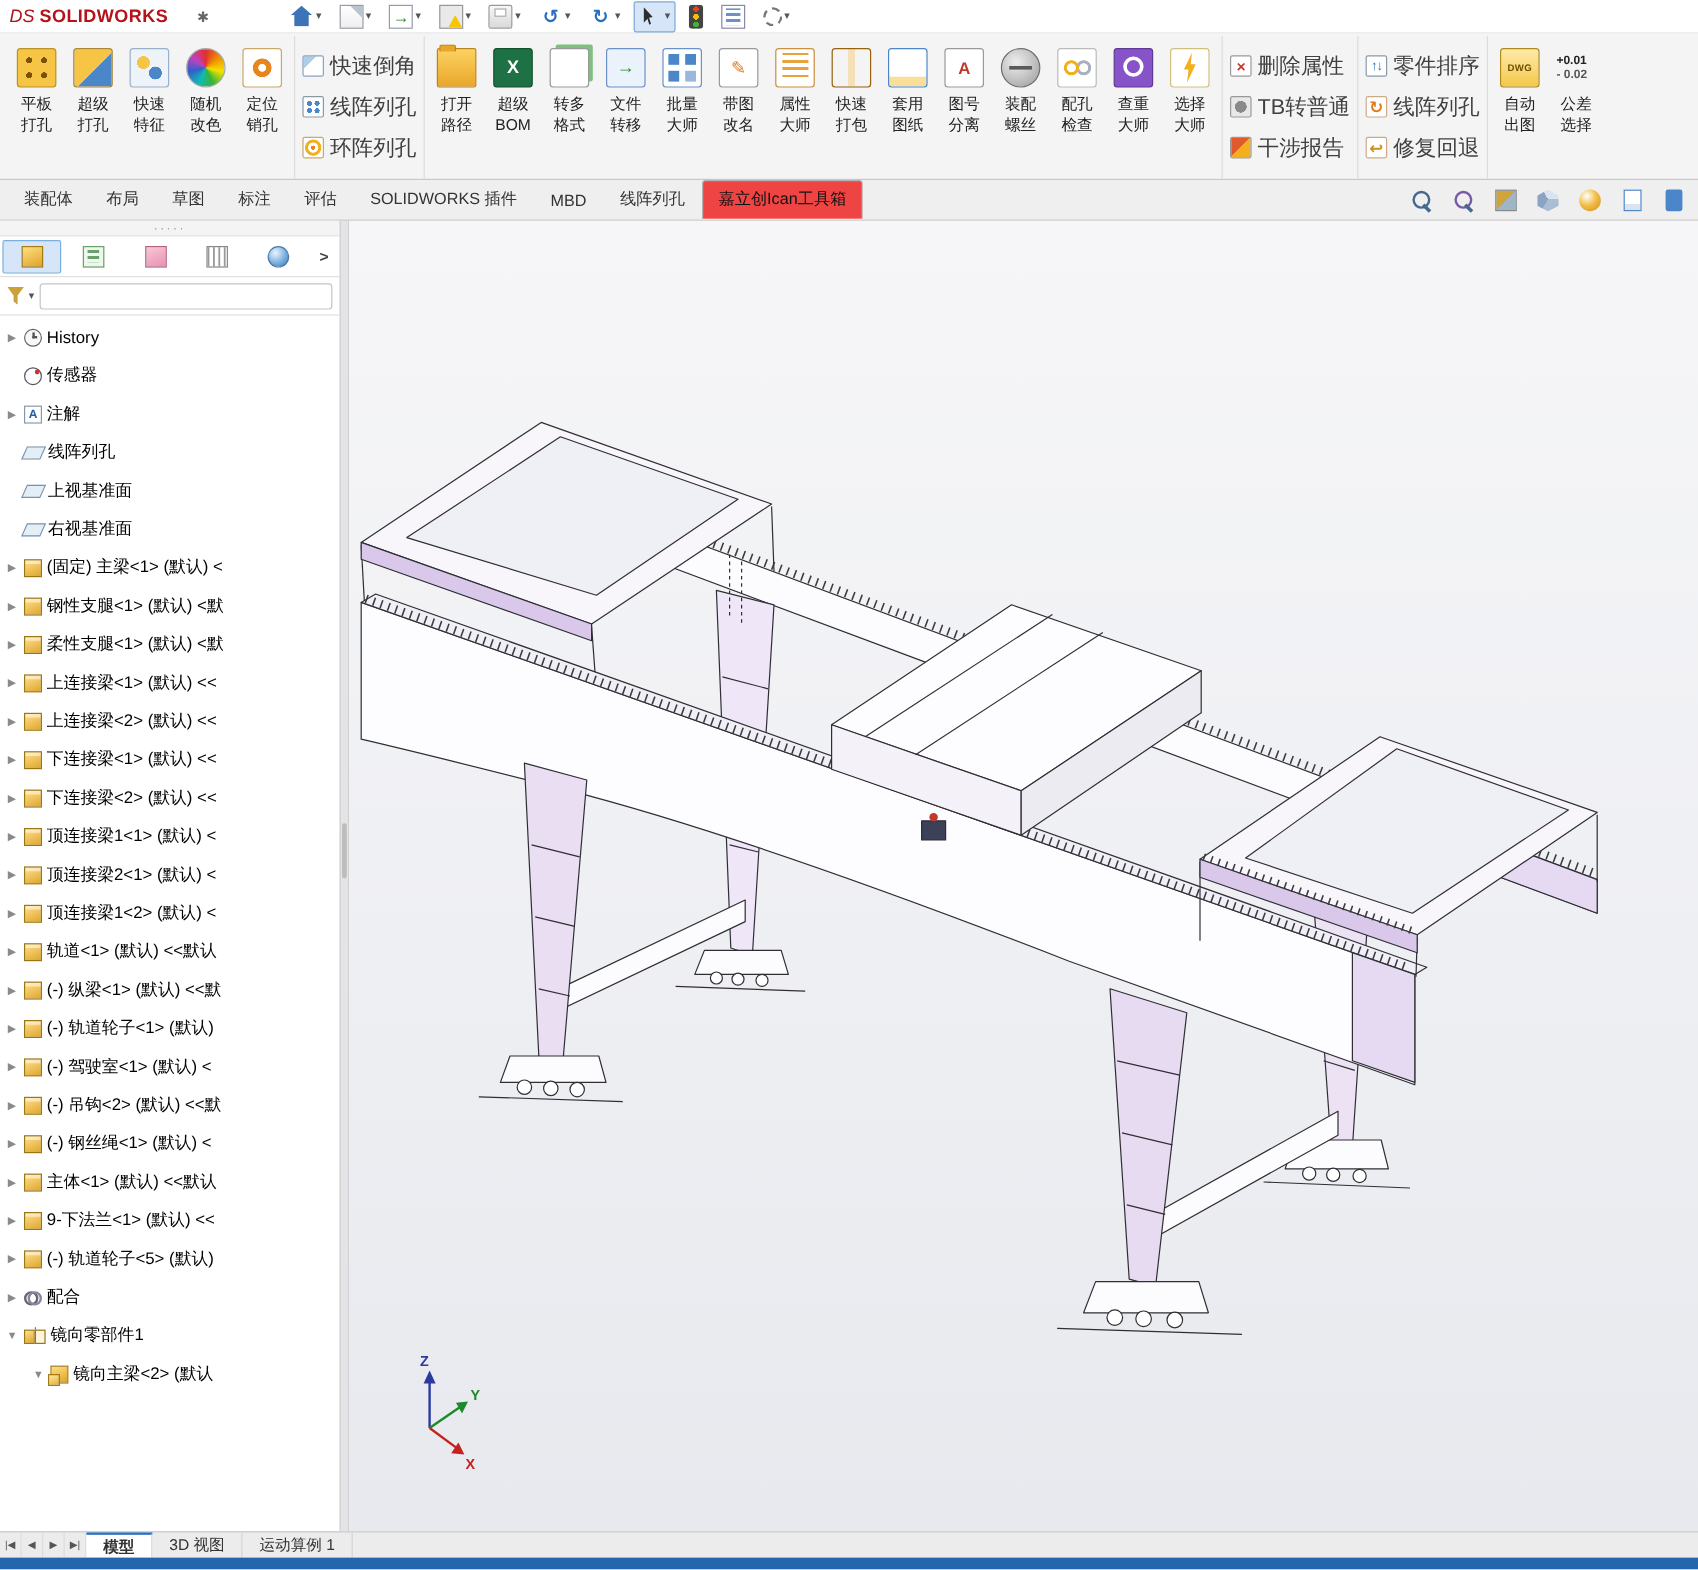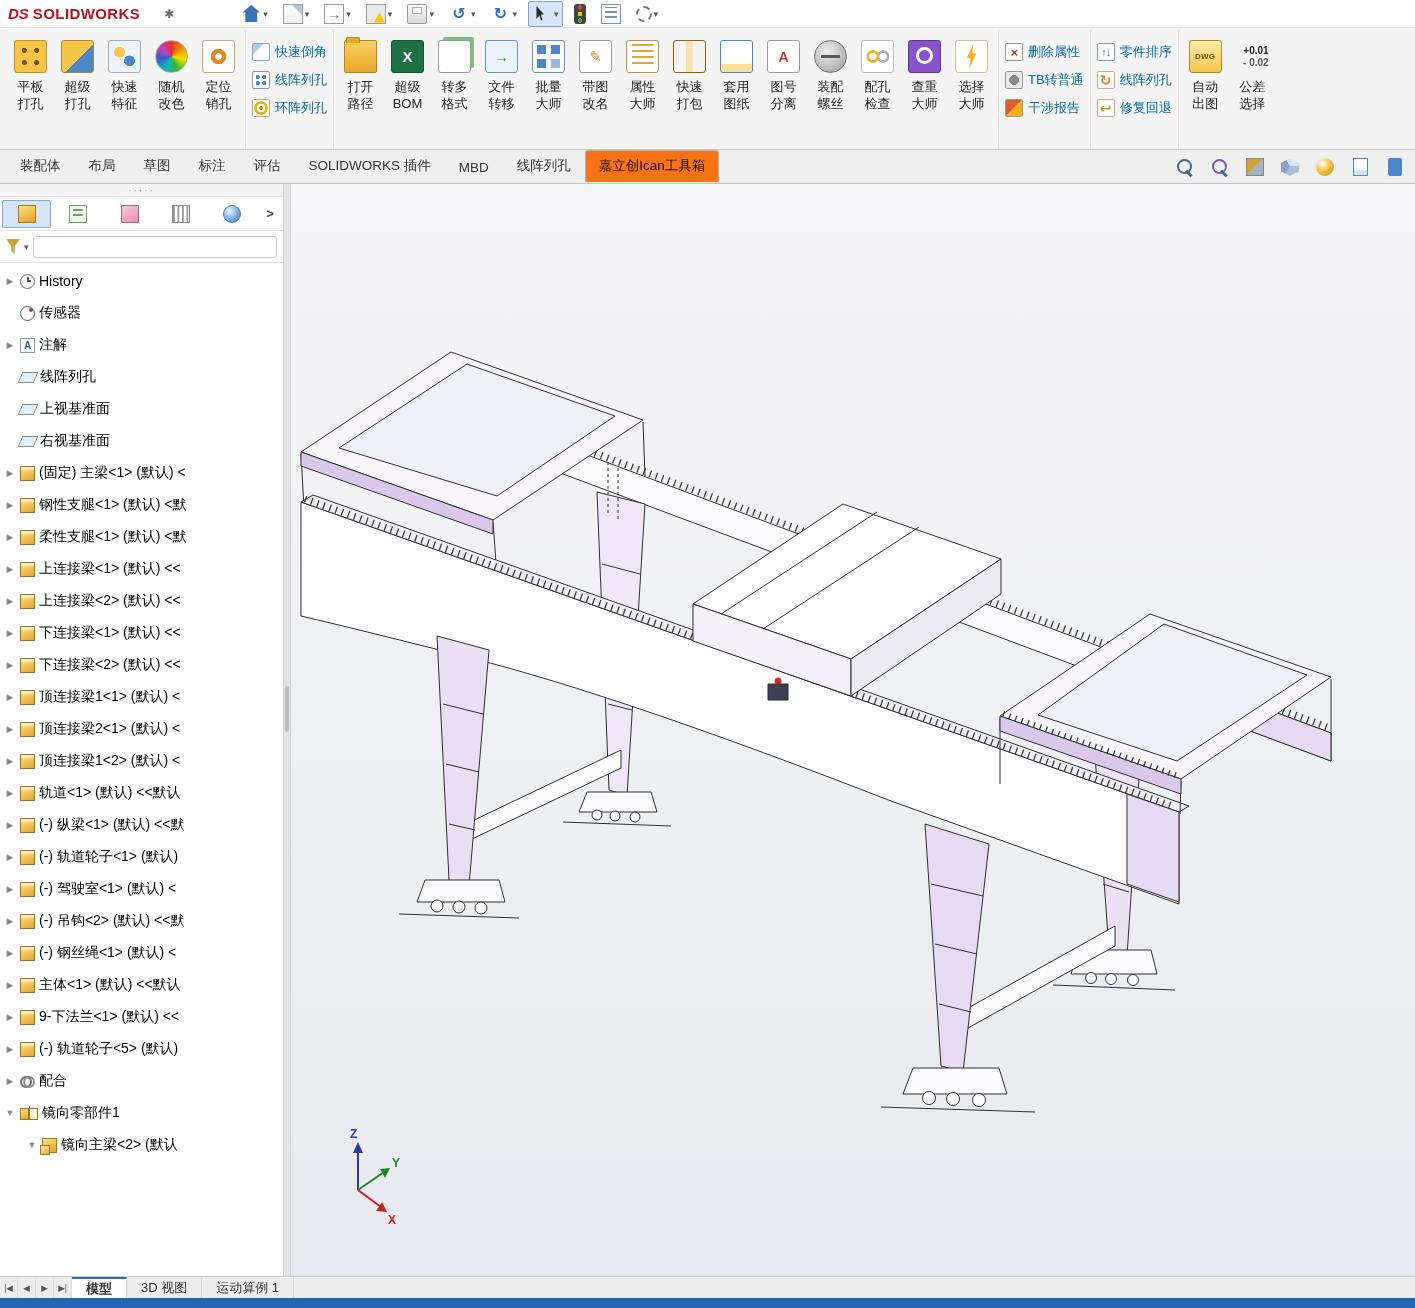--- a/index.html
+++ b/index.html
@@ -3,21 +3,21 @@
 <meta charset="utf-8">
 <style>
   *{box-sizing:border-box}
   html,body{margin:0;padding:0}
   body{width:1415px;height:1308px;display:flex;flex-direction:column;overflow:hidden;
        font-family:"Liberation Sans","DejaVu Sans",sans-serif;background:#fff;color:#222}
 
   
   .menubar{height:28px;display:flex;align-items:center;background:#fff;border-bottom:1px solid #e2e2e2;padding:0 8px;flex:none}
   .logo{display:flex;align-items:baseline;gap:4px;margin-right:16px;cursor:default}
-  .logo-ds{color:#b5121b;font-weight:700;font-style:italic;font-size:15px}
+  .logo-ds{color:#b5121b;font-weight:400;font-style:italic;font-size:15px}
   .logo-name{color:#b5121b;font-weight:700;font-size:15px;letter-spacing:.4px}
   .menu-item{padding:4px 10px;font-size:13.5px;color:#222}
   .pin{color:#666;margin:0 8px;font-size:12px}
   .quick-toolbar{display:flex;align-items:center;margin-left:55px;gap:7px}
   .qi{display:flex;align-items:center;padding:2px 3px;border:1px solid transparent;border-radius:2px}
   .qi.active{background:#d6e6f8;border-color:#7aa9d8}
   .qicon{width:20px;height:20px;display:flex;align-items:center;justify-content:center;position:relative;flex:none}
   .caret{font-size:9px;color:#555;margin-left:2px}
   .qi-home{background:#3d74b8;clip-path:polygon(50% 6%,94% 45%,80% 45%,80% 92%,20% 92%,20% 45%,6% 45%)}
   .qi-new-doc{background:linear-gradient(#fff,#eee);border:1px solid #99a}
@@ -46,21 +46,21 @@
   .rb-sec{display:flex;border-right:1px solid #ddd;padding:0 3px}
   .rb-sec:last-child{border-right:none}
   .rb-big{align-items:flex-start}
   .rbtn{width:47px;display:flex;flex-direction:column;align-items:center;padding-top:10px;border-radius:3px}
   .ric{width:33px;height:33px;border-radius:3px;margin-bottom:5px;display:flex;flex-direction:column;align-items:center;justify-content:center;
        font-weight:700;position:relative;flex:none}
   .rlab{font-size:13px;line-height:17px;color:#222;white-space:nowrap}
   .r-smallcol{flex-direction:column;justify-content:flex-start;padding-top:13px;gap:10px;display:flex}
   .rsm{display:flex;align-items:center;gap:5px;padding:0 3px}
   .ric-sm{width:18px;height:18px;border-radius:2px;display:flex;align-items:center;justify-content:center;font-weight:700;font-size:11px;position:relative;flex:none}
-  .rsm-lab{font-size:13px;color:#0369a1;white-space:nowrap}
+  .rsm-lab{font-size:18px;color:#404040;white-space:nowrap}
 
   .ic-holes{background:#f6c545;border:1px solid #b8922a;background-image:
     radial-gradient(circle 2.6px at 30% 30%,#7a5200 95%,transparent),radial-gradient(circle 2.6px at 70% 30%,#7a5200 95%,transparent),
     radial-gradient(circle 2.6px at 30% 70%,#7a5200 95%,transparent),radial-gradient(circle 2.6px at 70% 70%,#7a5200 95%,transparent)}
   .ic-superhole{background:linear-gradient(135deg,#f6c545 55%,#4a86c8 55%);border:1px solid #a8863a}
   .ic-feature{background:#eef3f9;border:1px solid #9ab0c8;background-image:
     radial-gradient(circle 5.5px at 34% 36%,#f6c545 95%,transparent),radial-gradient(circle 5.5px at 66% 64%,#4a86c8 95%,transparent)}
   .ic-colorwheel{background:conic-gradient(#e03030,#f09000,#f2e200,#38b438,#10b8b8,#3060c8,#c040c0,#e03030);border-radius:50%;border:1px solid #aaa}
   .ic-pinhole{background:#fff;border:1px solid #c9a96a;background-image:
     radial-gradient(circle at 50% 50%,#fff 3px,#e8861e 3.5px 7.5px,transparent 8px)}
@@ -104,28 +104,28 @@
   .ic-selectmaster{background:#fff;border:1px solid #d0c080}
   .ic-selectmaster::after{content:"";position:absolute;inset:3px 9px;background:#f2b01e;
     clip-path:polygon(64% 0,12% 56%,42% 56%,32% 100%,88% 38%,56% 38%)}
   .ic-delprops{background:#fff;border:1px solid #999;color:#c0392b;font-size:13px}
   .ic-tbconvert{background:#e8e8e8;border:1px solid #999;background-image:radial-gradient(circle 5px at 50% 50%,#8a8a8a 95%,transparent)}
   .ic-interfere{background:#fff;border:1px solid #999;background-image:linear-gradient(135deg,#e05a2b 48%,#f2b01e 48%)}
   .ic-sort{background:#fff;border:1px solid #8899aa;color:#2a6fbf;font-size:11px;letter-spacing:-1px}
   .ic-replace{background:#fff;border:1px solid #ccaa88;color:#e07b1e;font-size:14px}
   .ic-undofix{background:#fff;border:1px solid #ccaa88;color:#c9931e;font-size:14px}
   .ic-dwg{background:linear-gradient(#ffeaa8,#f3c84a);border:1px solid #b08a1e;color:#6b4e00;font-size:8px;letter-spacing:.3px}
-  .ic-tolerance{background:transparent;border:none;align-items:flex-end}
+  .ic-tolerance{background:transparent;border:none;align-items:flex-start}
   .tol1,.tol2{font-size:10px;line-height:12px;font-weight:700;color:#222;white-space:nowrap}
   .tol2{color:#555}
 
   
   .tabbar{height:34px;background:#efefef;border-bottom:1px solid #c6c6c6;display:flex;align-items:flex-end;padding-left:6px;flex:none}
   .ctab{padding:6px 13px 7px;font-size:13.5px;color:#333;border:1px solid transparent;white-space:nowrap}
-  .ctab.active{background:#f97316;border-color:#b0b0b0;border-bottom-color:#fff;border-radius:3px 3px 0 0;color:#111}
+  .ctab.active{background:#ef4444;border-color:#b0b0b0;border-bottom-color:#fff;border-radius:3px 3px 0 0;color:#111}
   .headsup{margin-left:auto;display:flex;align-items:center;gap:11px;padding:0 8px 5px 0}
   .hv{width:24px;height:22px;display:flex;align-items:center;justify-content:center}
   .hvic{width:18px;height:18px;position:relative;display:block}
   .hv-zoom-fit::before,.hv-zoom-area::before{content:"";position:absolute;left:1px;top:1px;width:11px;height:11px;border:2px solid #44688e;border-radius:50%}
   .hv-zoom-fit::after,.hv-zoom-area::after{content:"";position:absolute;right:1px;bottom:1px;width:8px;height:2.6px;background:#44688e;transform:rotate(45deg)}
   .hv-zoom-area::before{border-color:#7a5aa8}
   .hv-section-view{background:linear-gradient(135deg,#d0a43c 50%,#9fb6c8 50%);border:1px solid #888}
   .hv-view-orientation{background:conic-gradient(from -30deg at 50% 45%,#d9e4f0 0 120deg,#a9bdd4 0 240deg,#8aa4c2 0);
     clip-path:polygon(50% 0,100% 28%,100% 75%,50% 100%,0 75%,0 28%)}
   .hv-edit-appearance{border-radius:50%;background:radial-gradient(circle at 35% 30%,#fff,#f2c14a 45%,#c98a1e)}

